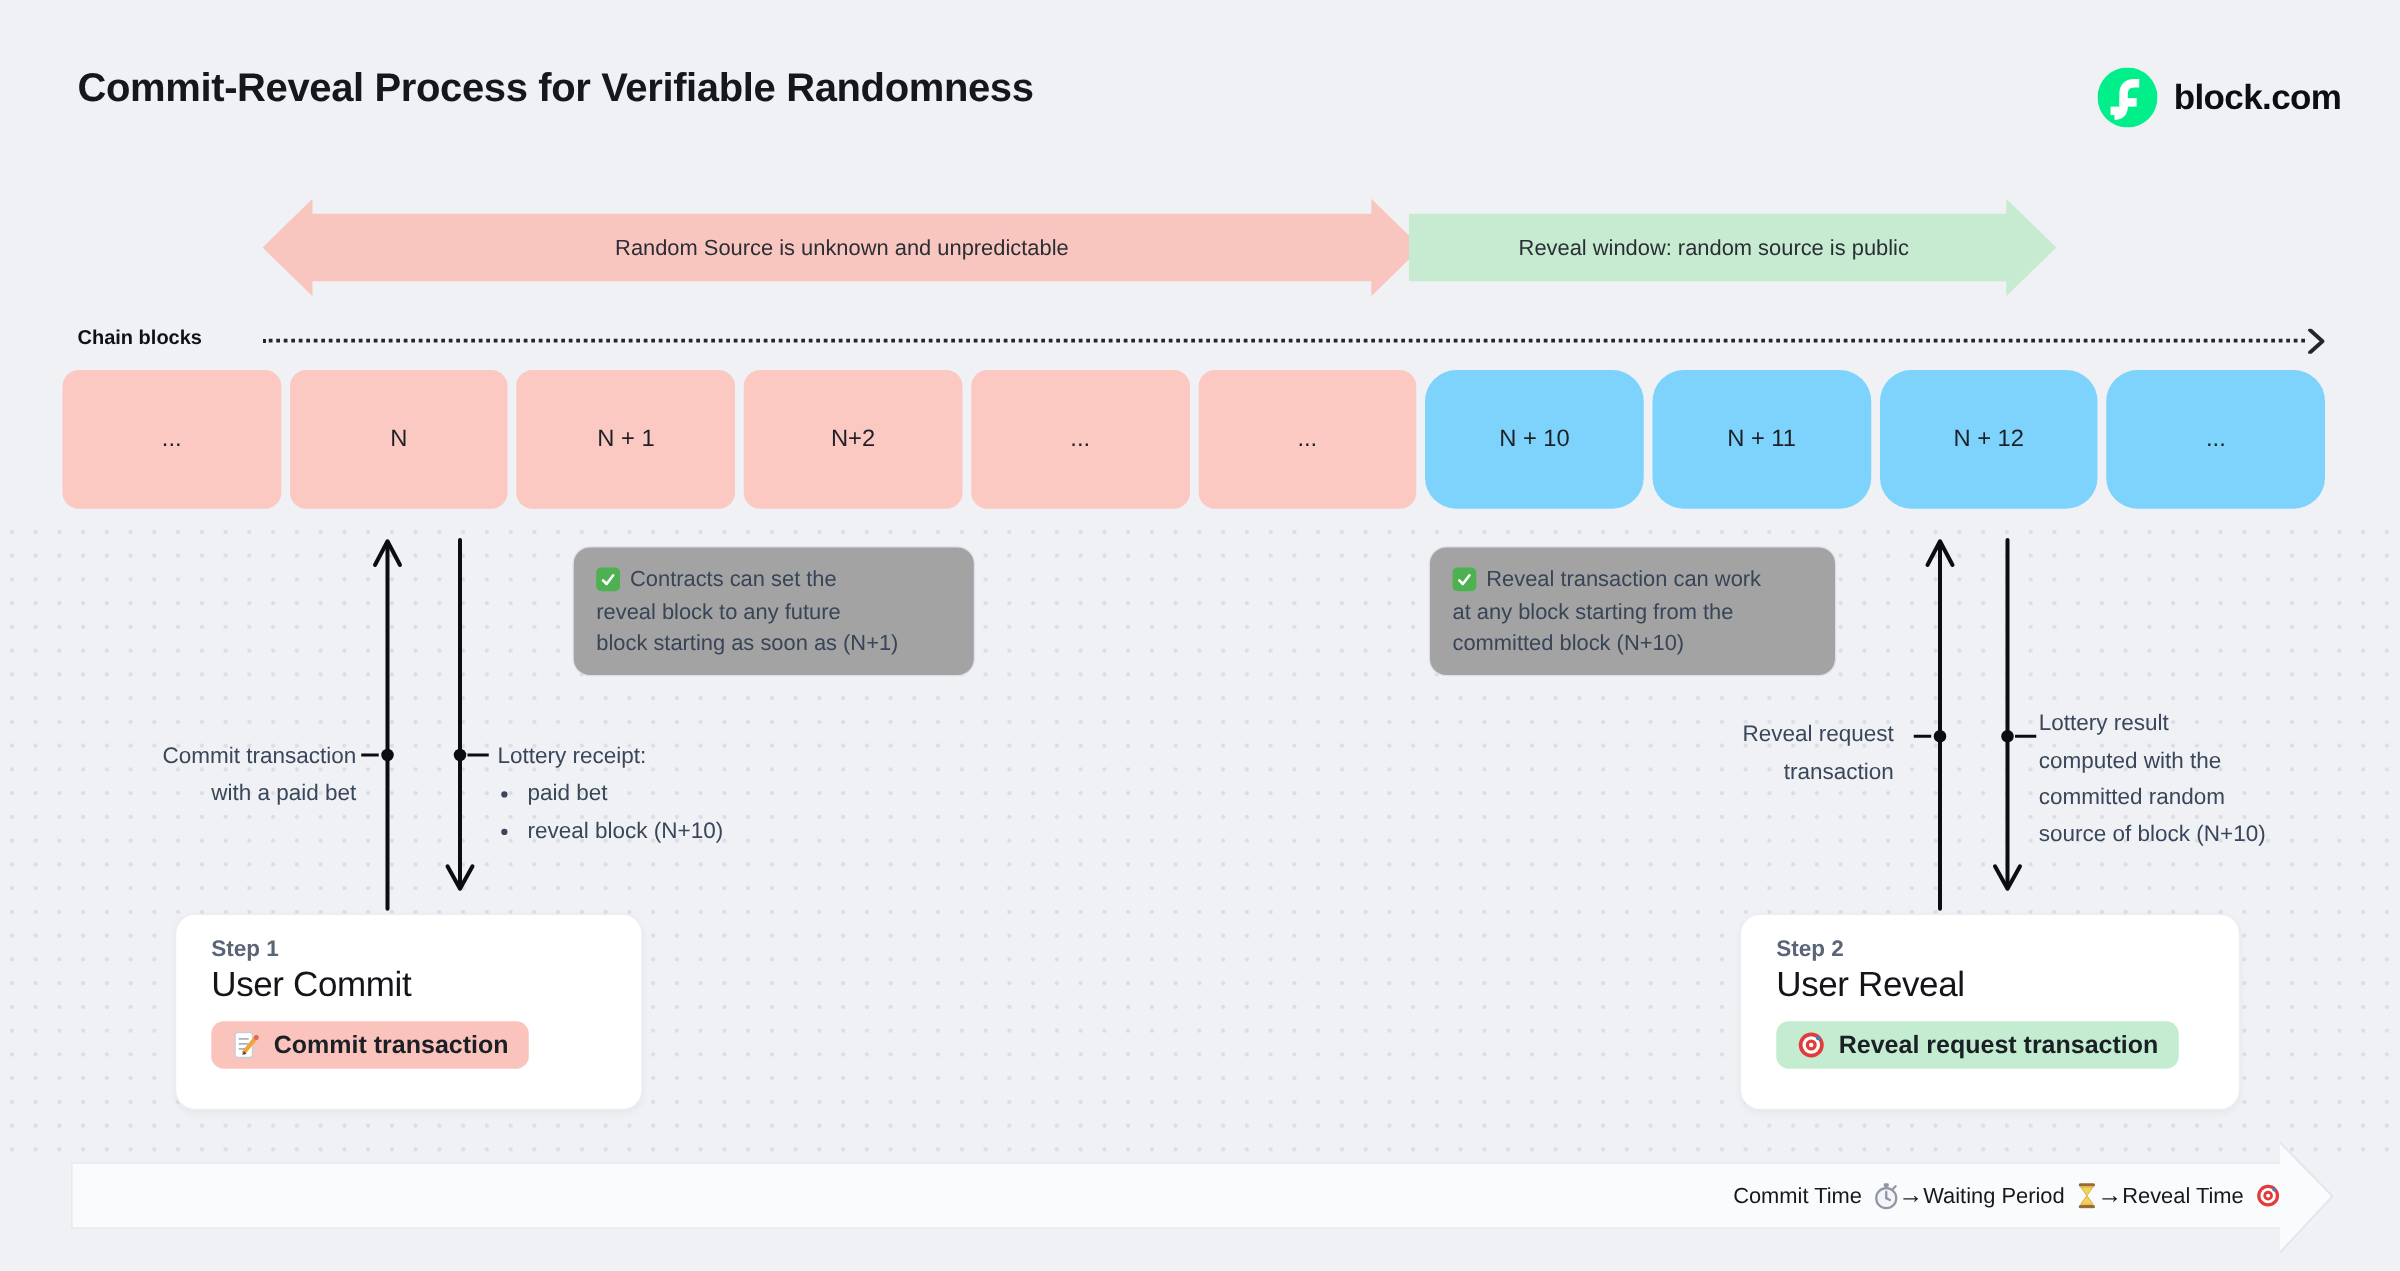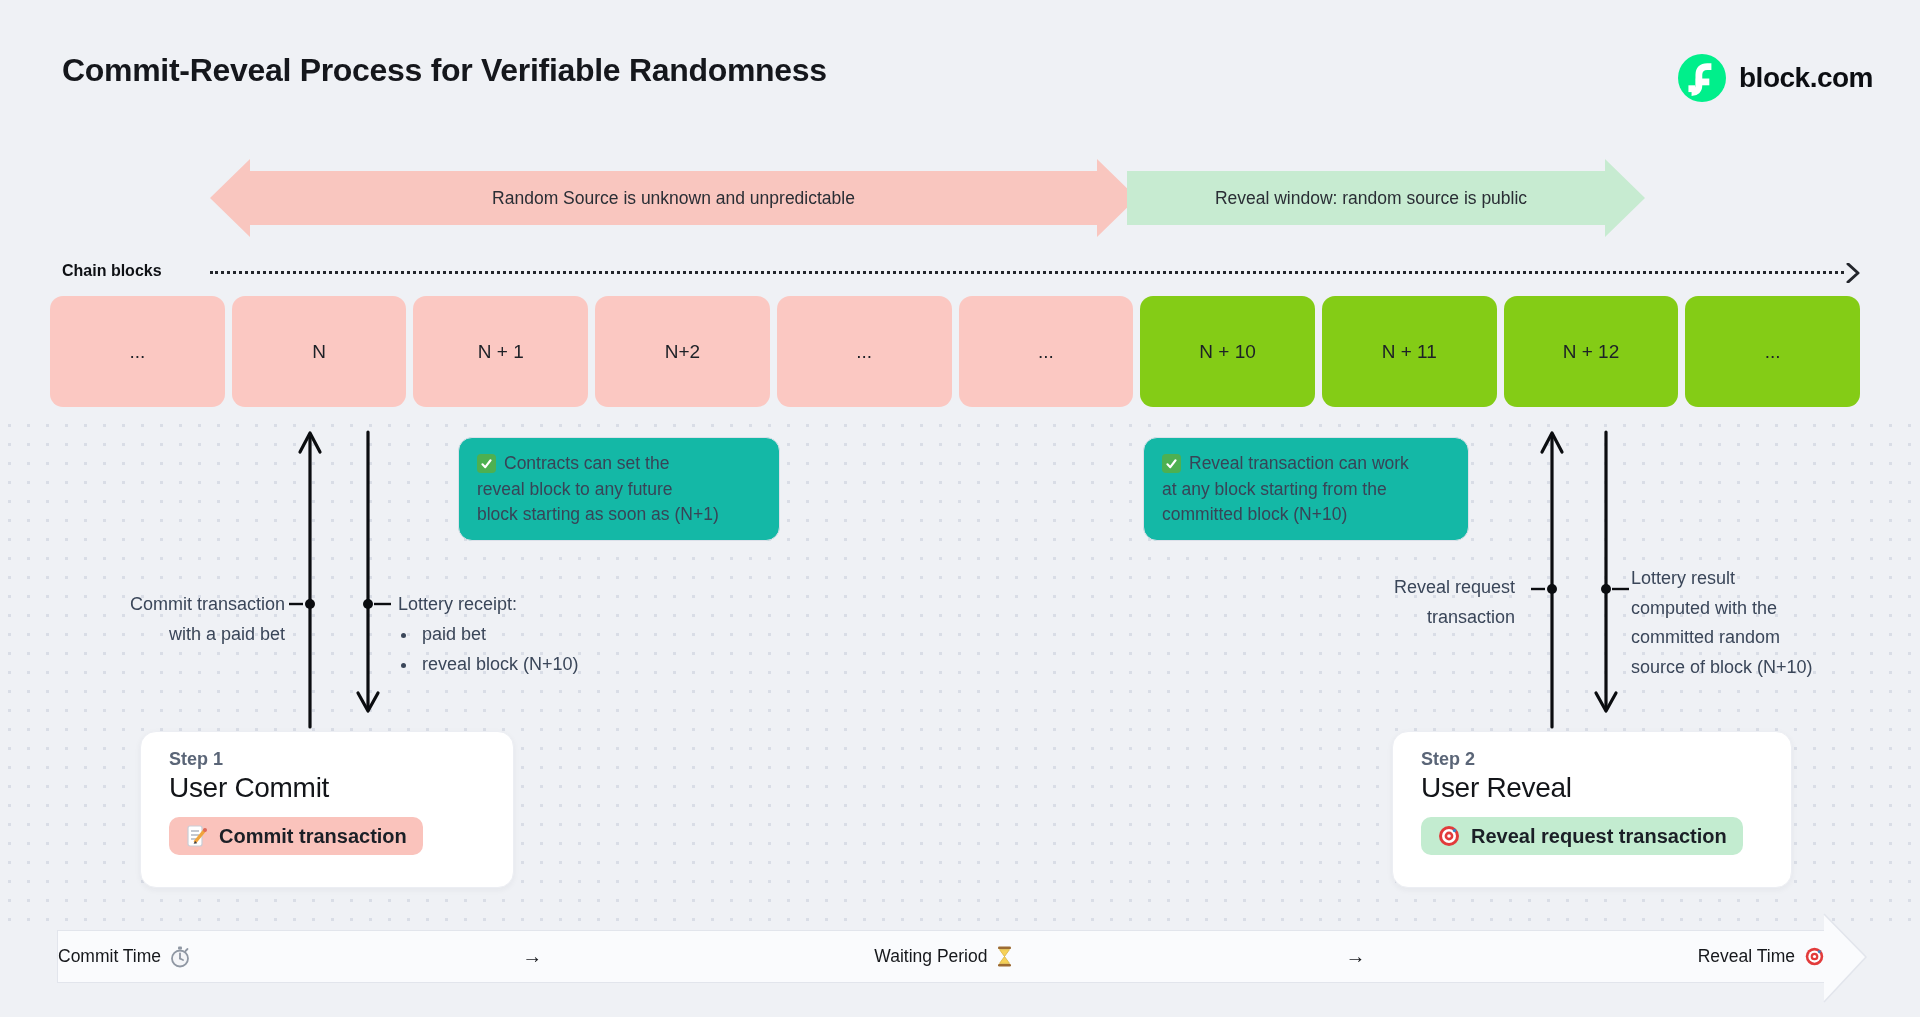--- a/index.html
+++ b/index.html
@@ -33,24 +33,24 @@
 
   
   .chain-label { position:absolute; left:62px; top:262px; font-size:16px; font-weight:700; color:#0f1115; }
   .chain-dotted-line { position:absolute; left:210px; top:271px; width:1634px; height:0;
     border-top:3px dotted #23262c; }
   .blocks-row { position:absolute; left:50px; top:296px; width:1810px; height:111px;
     display:flex; gap:7px; }
   .block { flex:1; border-radius:13px; display:flex; align-items:center; justify-content:center;
     font-size:19px; font-weight:500; color:#1d2127; }
   .block.commit { background:#fbc8c2; }
-  .block.reveal { background:#84cc16; }
-
-  
-  .note { position:absolute; background:#14b8a6; border:1px solid #dce0e9; border-radius:14px;
+  .block.reveal { background:#7dd3fc;border-radius:25px; }
+
+  
+  .note { position:absolute; background:#a3a3a3; border:1px solid #dce0e9; border-radius:14px;
     padding:13px 18px 12px 18px; font-size:17.5px; line-height:25.5px; color:#384457; }
   .note-1 { left:458px; top:437px; width:322px; }
   .note-2 { left:1143px; top:437px; width:326px; }
   .note-line-1 { display:flex; align-items:center; gap:8px; }
   .check-icon { display:inline-flex; width:19px; height:19px; border-radius:4px; background:#4db051;
     align-items:center; justify-content:center; flex:0 0 auto; }
 
   
   .annot { position:absolute; font-size:18px; line-height:30px; color:#3a4659; }
   .annot-commit { left:60px; top:589px; width:225px; text-align:right; }
@@ -69,21 +69,21 @@
   .step-label { font-size:18px; font-weight:700; color:#5a6577; }
   .step-title { font-size:28px; font-weight:400; color:#131519; margin-top:2px; letter-spacing:-0.3px; }
   .step-pill { display:inline-flex; align-items:center; gap:10px; margin-top:13px;
     border-radius:10px; padding:7px 16px; font-size:20px; font-weight:600; color:#1b1f26; }
   .step-pill.commit { background:#fac3bc; }
   .step-pill.reveal { background:#c3ecd0; }
 
   
   .timeline-bar { position:absolute; left:57px; top:930px; width:1768px; height:53px;
     background:#fafbfd; border:1.5px solid #e2e5ec; border-right:none;
-    display:flex; justify-content:space-between; align-items:center;
+    display:flex; justify-content:flex-end; align-items:center;
     font-size:17.5px; font-weight:500; color:#16181c; }
   .timeline-stage { display:inline-flex; align-items:center; gap:9px; }
   .timeline-arrow-glyph { font-size:20px; }
   .timeline-chevron { position:absolute; left:1823px; top:911px; }
 
   .svg-overlay { position:absolute; inset:0; pointer-events:none; }
   .icon { display:inline-flex; flex:0 0 auto; }
 </style>
 </head>
 <body>

